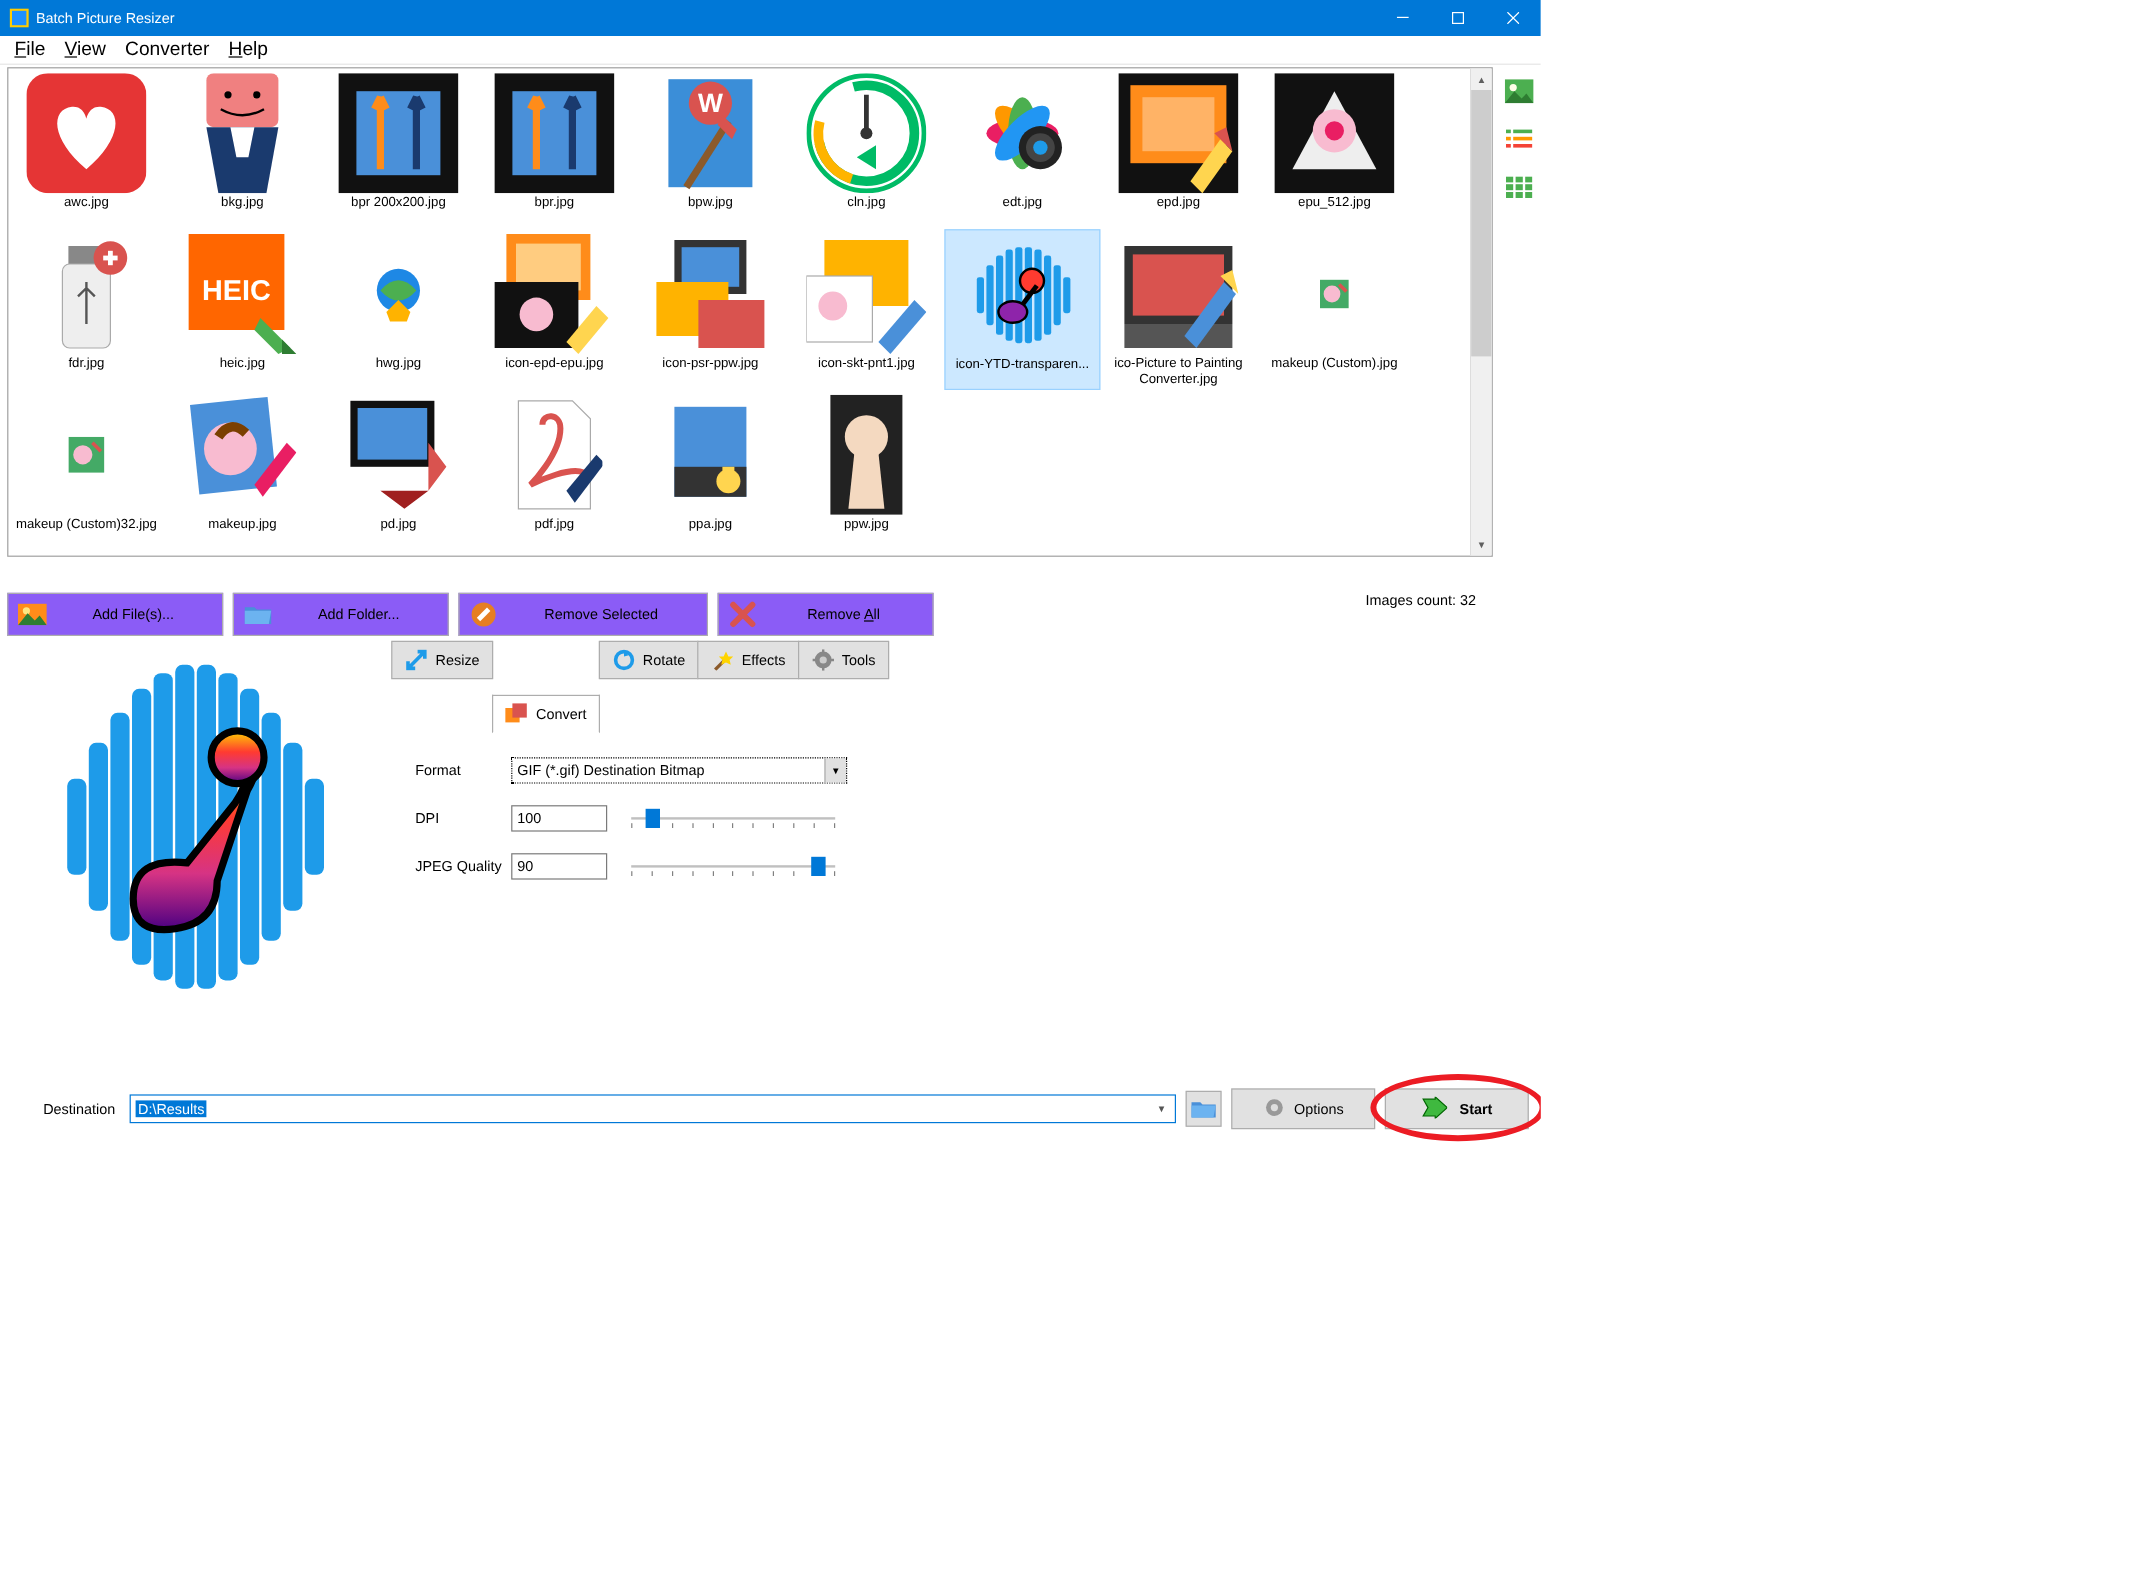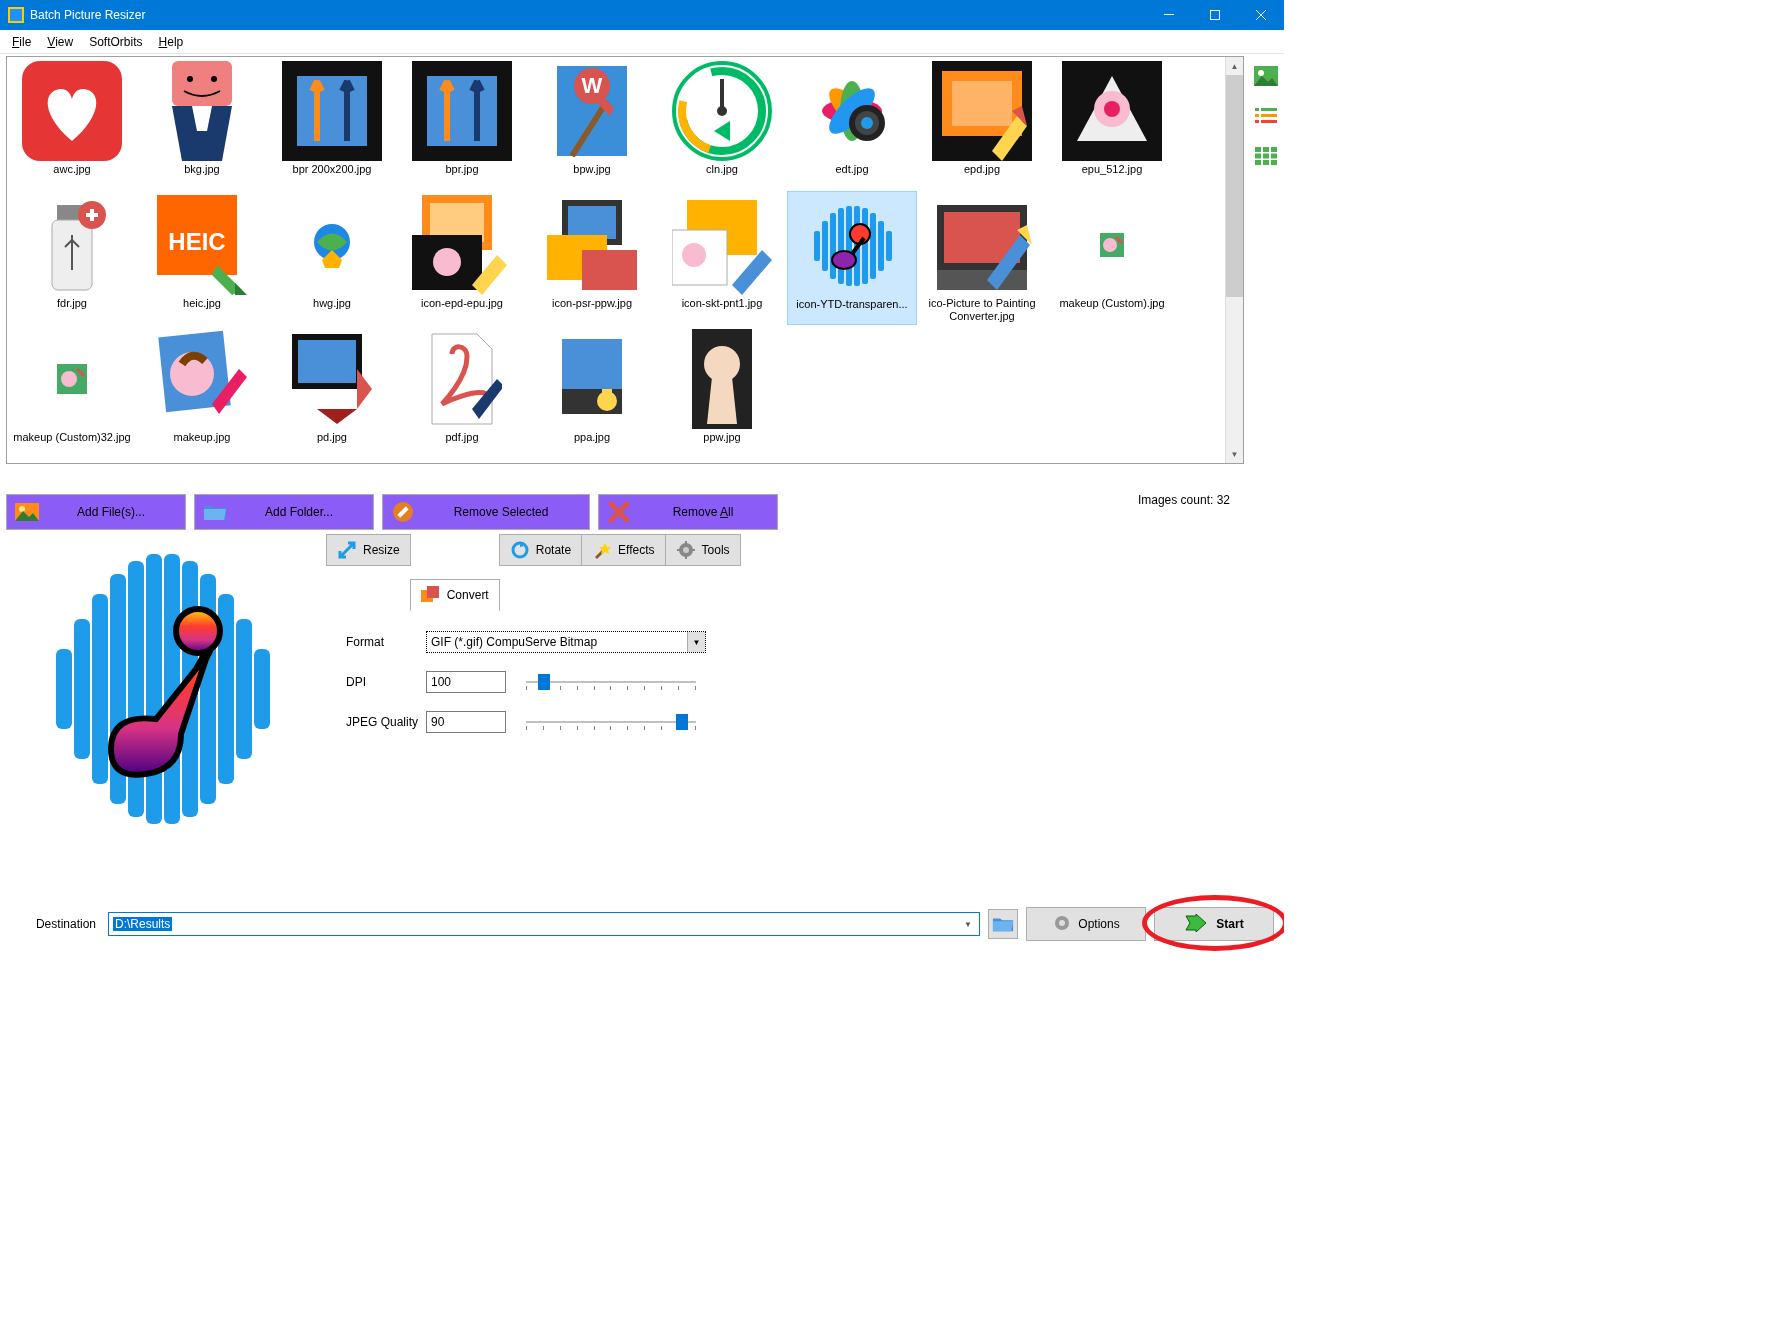--- a/index.html
+++ b/index.html
@@ -6,21 +6,21 @@
 body { background: #fff; font-size: 13px; color: #000; width: 1284px; height: 953px; overflow: hidden; position: relative; }
 
 
 .titlebar { background: #0078d7; color: #fff; height: 30px; display: flex; align-items: center; padding-left: 8px; }
 .titlebar .app-icon { width: 16px; height: 16px; margin-right: 6px; display: flex; align-items: center; justify-content: center; }
 .titlebar .title { font-size: 12px; flex: 1; }
 .win-btn { width: 46px; height: 30px; display: flex; align-items: center; justify-content: center; color: #fff; }
 
 
 .menubar { background: #fff; height: 24px; display: flex; align-items: center; padding: 0 4px; border-bottom: 1px solid #e5e5e5; }
-.menubar .item { padding: 2px 8px; font-size: 12px; }
+.menubar .item { padding: 2px 8px; font-size: 16px; }
 .menubar .item u { text-decoration: underline; }
 
 
 .main-wrap { display: flex; }
 .gallery-wrap { flex: 1; }
 .gallery { border: 1px solid #a0a0a0; margin: 2px 4px 2px 6px; height: 408px; overflow: hidden; display: flex; }
 .thumbs { flex: 1; display: flex; flex-wrap: wrap; align-content: flex-start; padding: 0; overflow: hidden; }
 .thumb { width: 130px; height: 134px; display: flex; flex-direction: column; align-items: center; justify-content: flex-start; padding-top: 4px; text-align: center; }
 .thumb .img { width: 100px; height: 100px; display: flex; align-items: center; justify-content: center; }
 .thumb .lbl { font-size: 11px; margin-top: 2px; line-height: 1.2; max-width: 126px; overflow: hidden; }
@@ -105,21 +105,21 @@
   <div class="win-btn close">
     <svg width="10" height="10" viewBox="0 0 10 10">
         <path d="M0 0 L10 10 M10 0 L0 10" stroke="#fff" stroke-width="1"></path>
       </svg>
   </div>
 </div>
 
 <div class="menubar">
   <div class="item"><u>F</u><span>ile</span></div>
   <div class="item"><u>V</u>iew</div>
-  <div class="item">SoftOrbits</div>
+  <div class="item">Converter</div>
   <div class="item"><u>H</u>elp</div>
 </div>
 
 <div class="main-wrap">
   <div class="gallery-wrap">
     <div class="gallery">
       <div class="thumbs" id="thumbs">
           <div class="thumb">
             <div class="img">
               <svg width="100" height="100" viewBox="0 0 100 100">
@@ -538,21 +538,21 @@
                 </svg>
             </span>
             <span>Tools</span>
           </div>
         </div>
 
         <div class="tab-body">
           <div class="form-row">
             <div class="flabel">Format</div>
             <div class="select">
-              <span>GIF (*.gif) CompuServe Bitmap</span>
+              <span>GIF (*.gif) Destination Bitmap</span>
               <span class="sel-btn">▼</span>
             </div>
           </div>
           <div class="form-row">
             <div class="flabel">DPI</div>
             <div class="num-input">
                 <span>100</span>
               </div>
             <div class="slider">
               <div class="track"></div>

